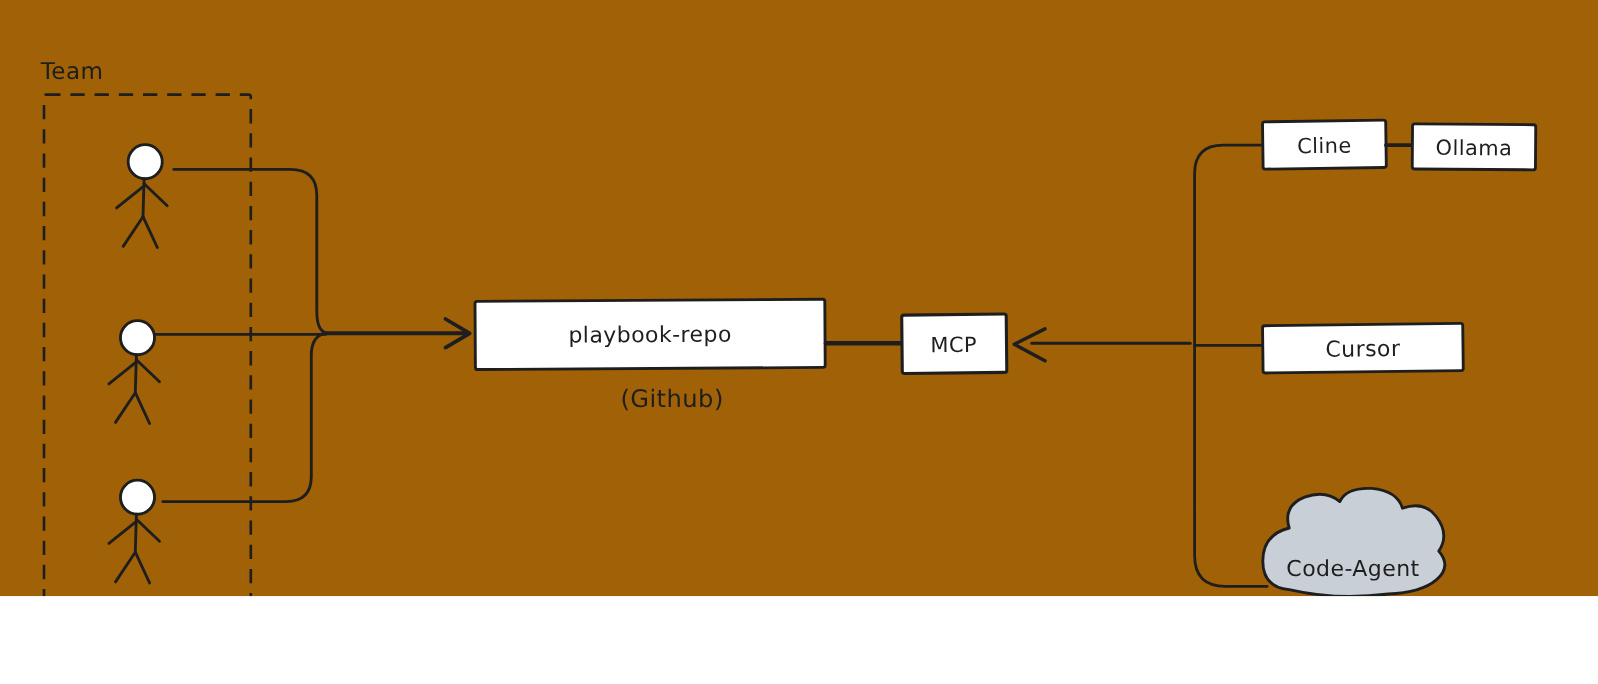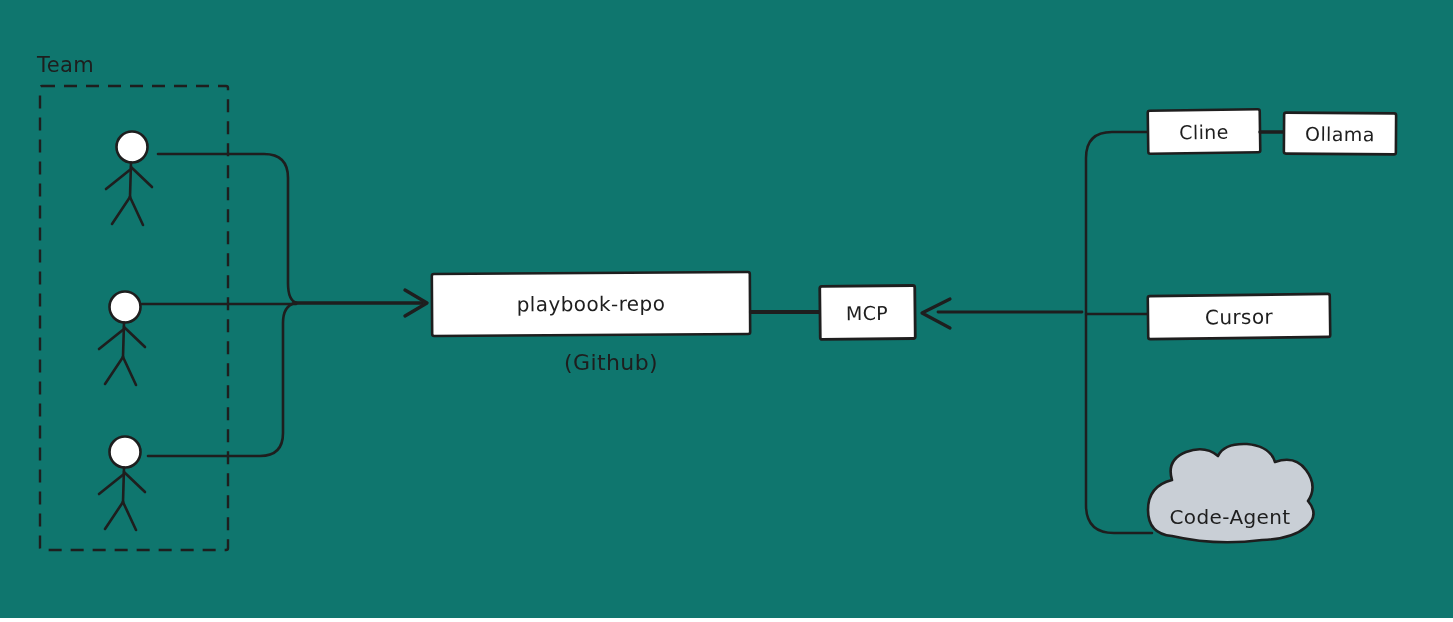--- a/index.html
+++ b/index.html
@@ -3,22 +3,22 @@
 <meta charset="utf-8">
 <style>
   html, body {
     margin: 0;
     padding: 0;
     background: #ffffff;
   }
   .canvas {
     position: relative;
     width: 1453px;
-    height: 618px;
-    background: #0f766e;
+    height: 542px;
+    background: #a16207;
     overflow: hidden;
     font-family: "DejaVu Sans", "Liberation Sans", sans-serif;
     text-decoration: underline;
   }
   svg text {
     font-family: "DejaVu Sans", "Liberation Sans", sans-serif;
     fill: #1e1e1e;
     letter-spacing: 0.4px;
   }
   .node-label { font-size: 20px; }

